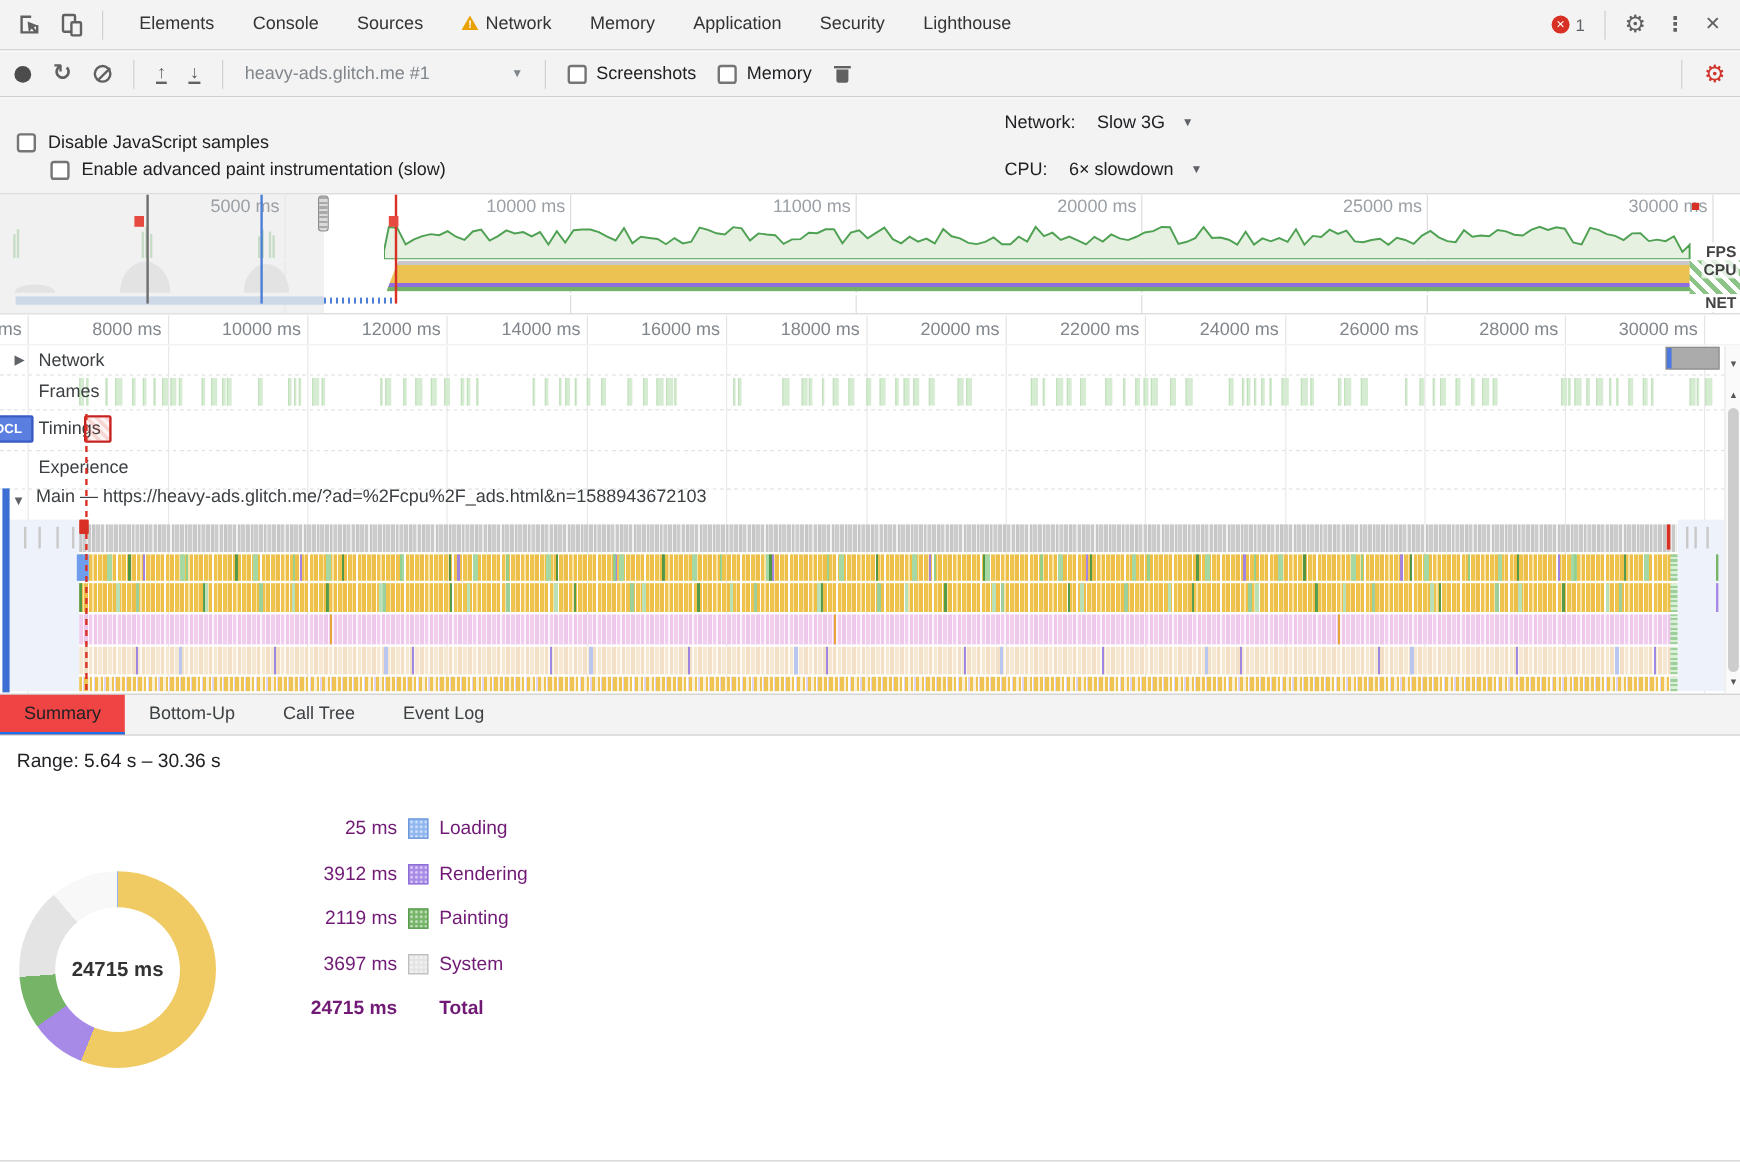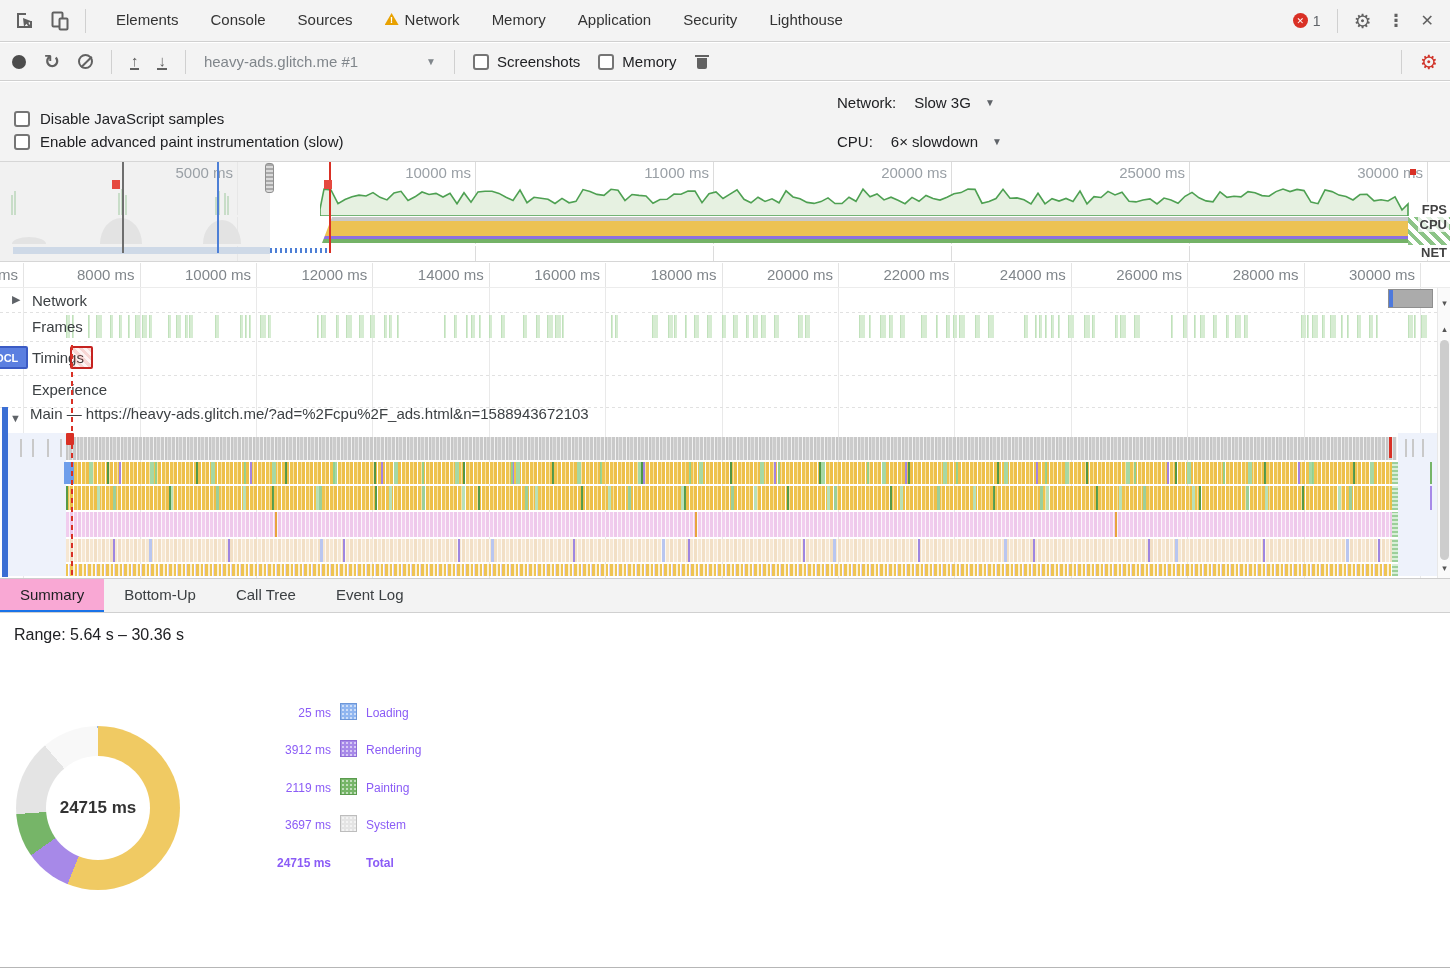--- a/index.html
+++ b/index.html
@@ -134,29 +134,29 @@
   .netbar::before{content:"";position:absolute;left:0;top:0;bottom:0;width:4px;background:#4d79dd;}
   .vscroll{position:absolute;right:0;top:0;width:13px;height:290px;background:#fafafa;
     border-left:1px solid #e8e8e8;z-index:9;}
   .vscroll .thumb{position:absolute;left:2px;width:9px;top:52px;height:220px;background:#cdcdcd;border-radius:5px;}
   .vscroll .a{position:absolute;left:0;width:13px;text-align:center;font-size:9px;color:#555;}
   
   .btabs{position:absolute;left:0;top:578px;width:1450px;height:35px;background:#f3f3f3;
     border-top:1px solid #cdcdcd;border-bottom:1px solid #d0d0d0;display:flex;align-items:stretch;}
   .btab{display:flex;align-items:center;padding:0 20px;font-size:15px;color:#3c4043;
     border-bottom:2px solid transparent;}
-  .btab.active{background:#f9a8d4;border-bottom-color:#1a73e8;color:#202124;}
+  .btab.active{background:#ef4444;border-bottom-color:#1a73e8;color:#202124;}
   
   .summary{position:absolute;left:0;top:614px;width:1450px;height:353px;background:#fff;}
   .range{position:absolute;left:14px;top:12px;font-size:16px;color:#202124;}
   .donut{position:absolute;left:16px;top:112px;width:164px;height:164px;border-radius:50%;}
   .donut .hole{position:absolute;left:30px;top:30px;width:104px;height:104px;border-radius:50%;background:#fff;
     display:flex;align-items:center;justify-content:center;font-size:17px;font-weight:bold;color:#333;}
   .legend{position:absolute;left:180px;top:68px;}
-  .lrow{display:flex;align-items:flex-end;height:37.6px;font-size:12px;color:#8b5cf6;}
+  .lrow{display:flex;align-items:flex-start;height:37.6px;font-size:16px;color:#701a75;}
   .lval{width:151px;text-align:right;}
   .lsw{width:17px;height:17px;margin-left:9px;border:1px solid #bbb;
     background-image:radial-gradient(rgba(255,255,255,.55) 1px,transparent 1.3px);background-size:4px 4px;}
   .llab{margin-left:9px;}
   .lrow.total{font-weight:bold;}
   .lrow.total .lsw{visibility:hidden;}
 </style>
 </head>
 <body>
 
@@ -242,21 +242,21 @@
     <span class="spacer"></span>
     <div class="vsep"></div>
     <span class="icnbtn gear red">⚙</span>
   </div>
 
   <div class="capset">
     <div class="row" style="top:12px;margin-top:16px;">
       <span class="chk"></span>
       <span>Disable JavaScript samples</span>
     </div>
-    <div class="row" style="top:51px;">
+    <div class="row" style="top:51px;margin-left:28px;">
       <span class="chk"></span>
       <span>Enable advanced paint instrumentation (slow)</span>
     </div>
     <div class="rrow" style="top:12px;">
       <span>Network:</span>
       <span style="margin-left:8px;">Slow 3G</span>
       <span class="caret">▼</span>
     </div>
     <div class="rrow" style="top:51px;">
       <span>CPU:</span>

